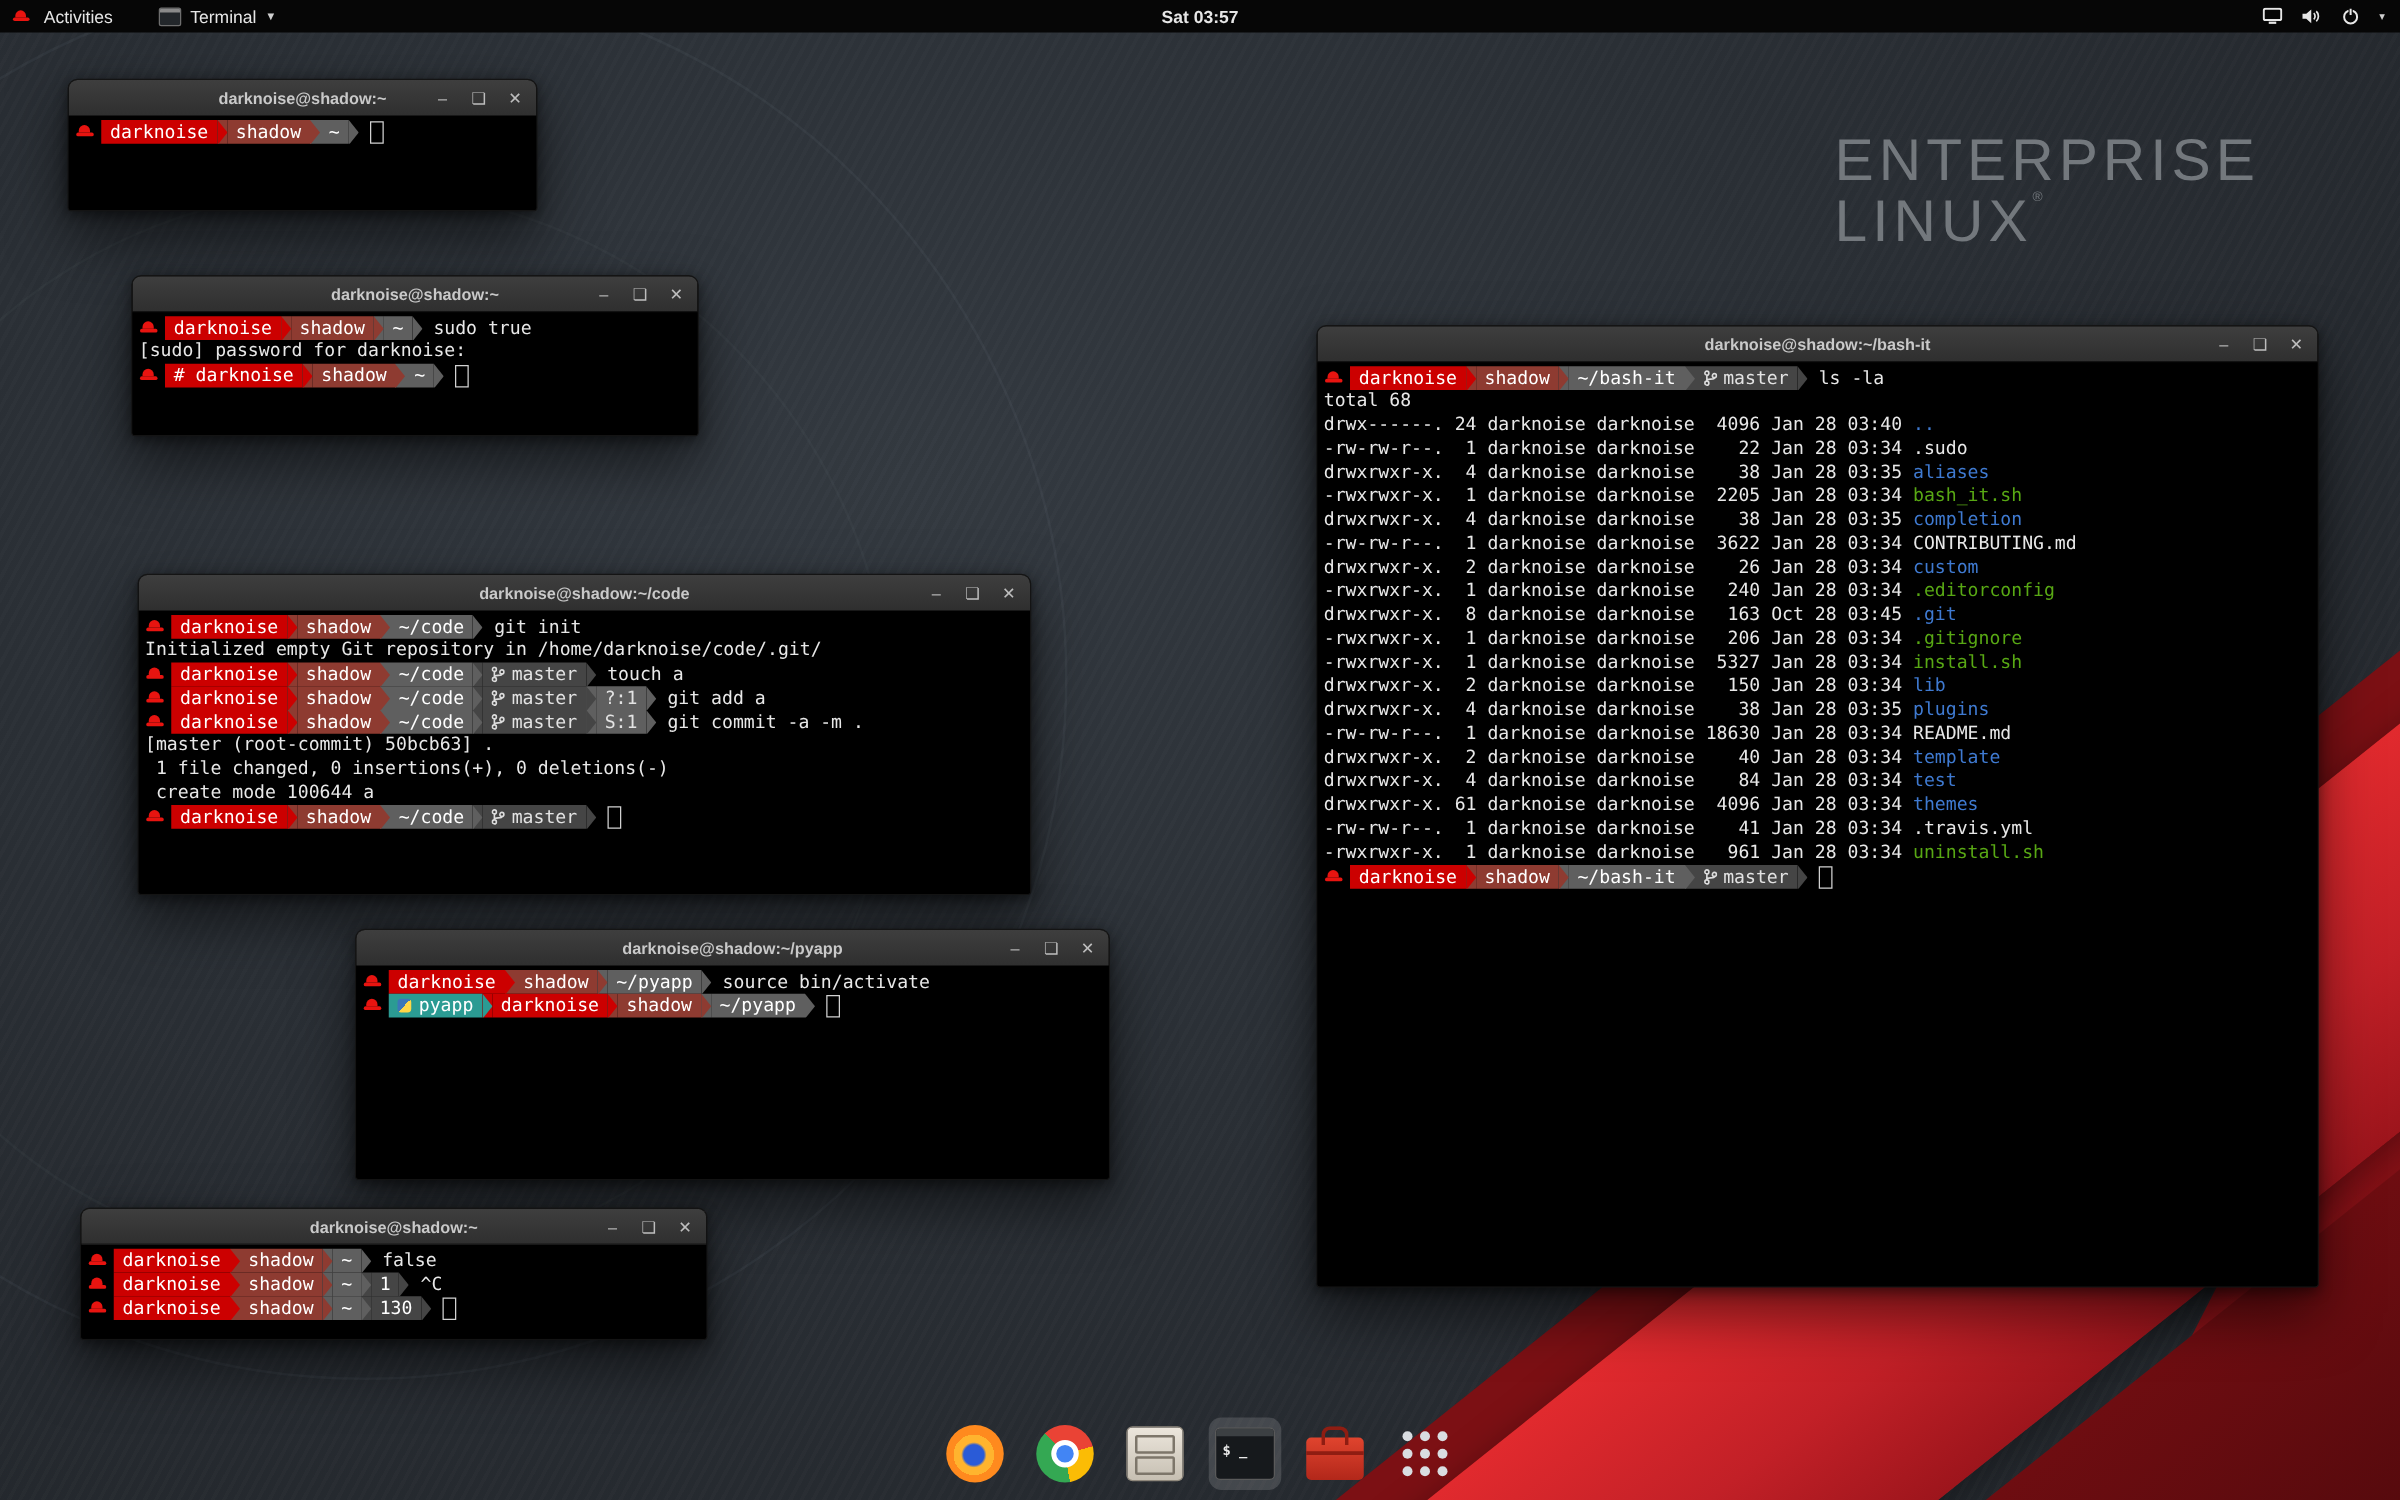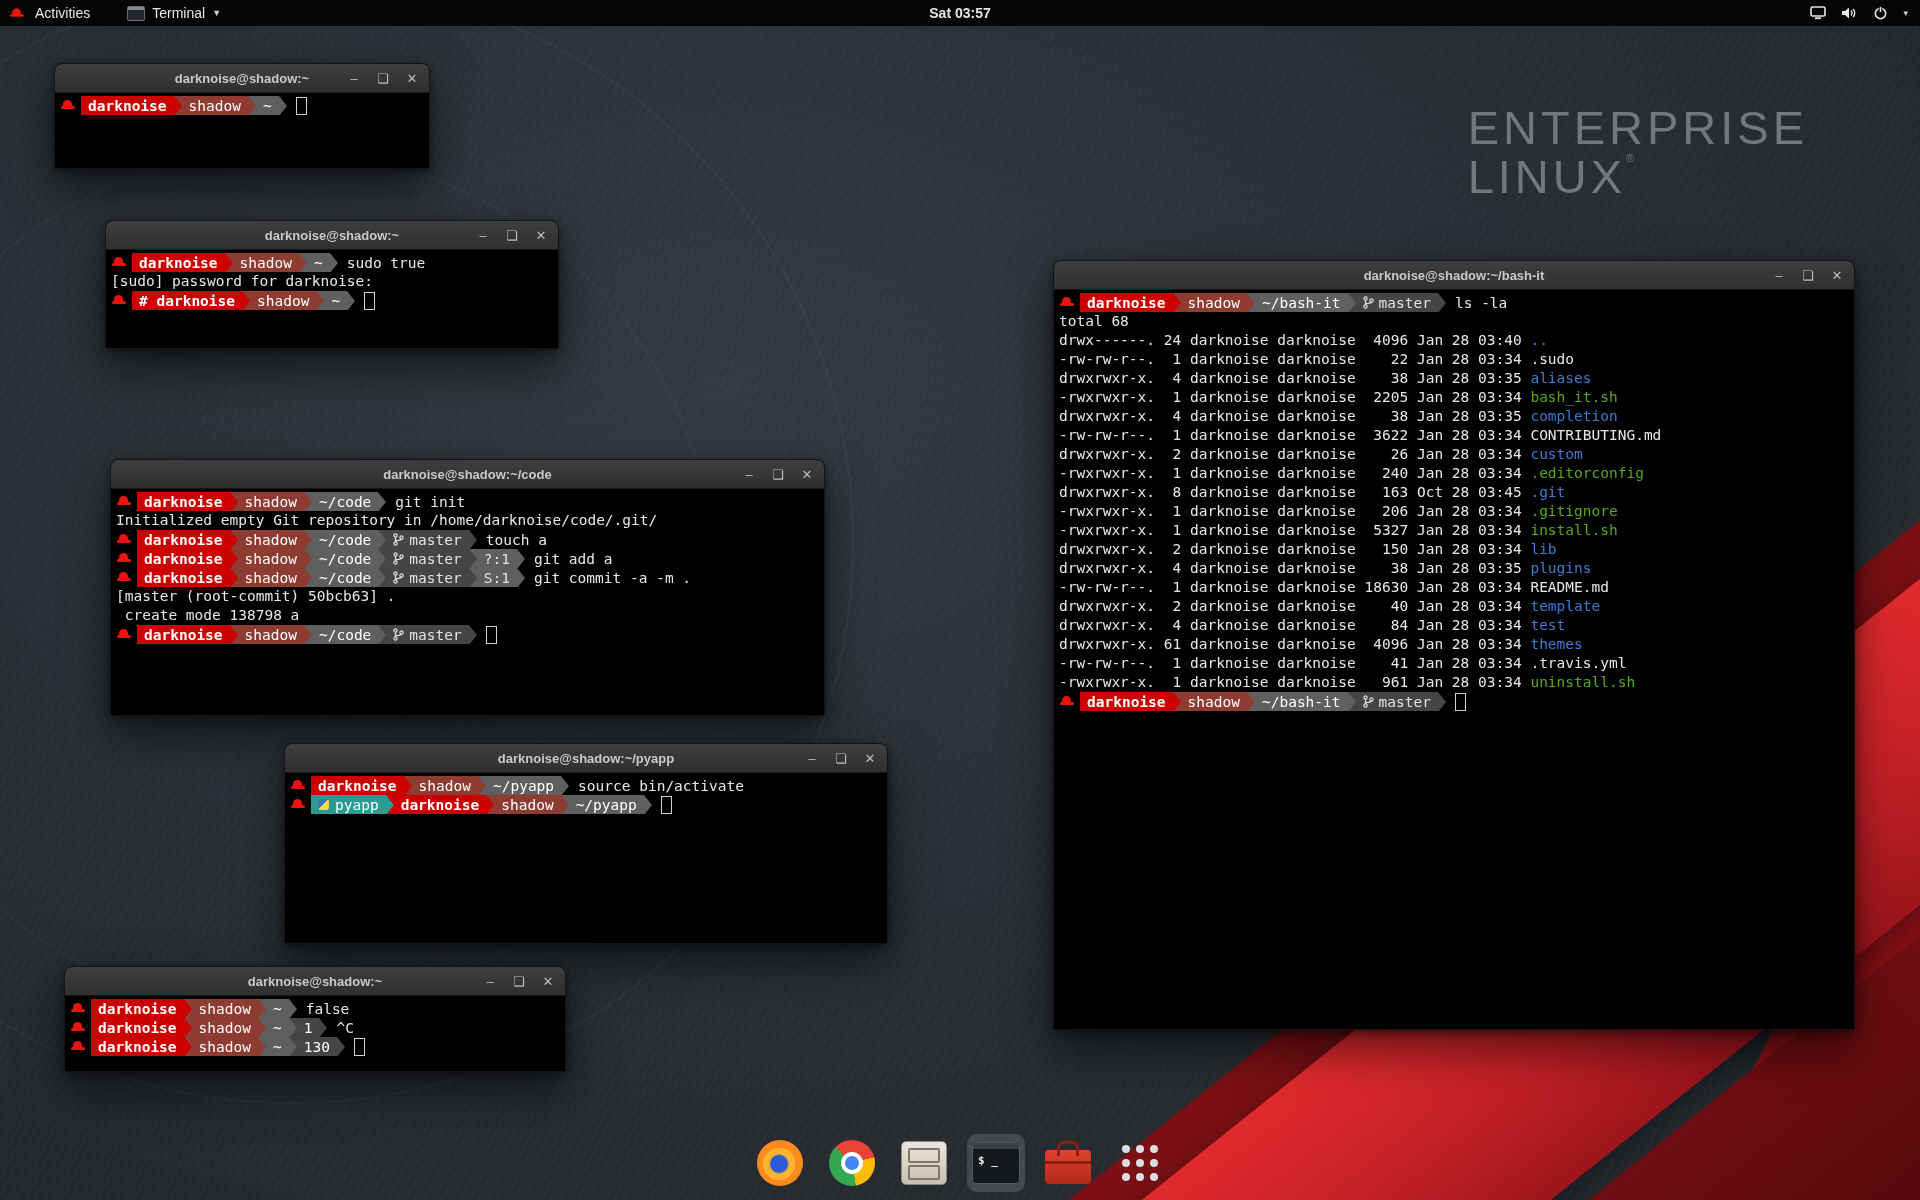--- a/index.html
+++ b/index.html
@@ -63,21 +63,21 @@
   .w3{left:110px;top:459px;width:713px;height:255px;}
   .w4{left:284px;top:743px;width:602px;height:199px;}
   .w5{left:64px;top:966px;width:500px;height:104px;}
   .w6{left:1053px;top:260px;width:800px;height:768px;z-index:12;}
 
   
   .tline{display:flex;align-items:center;height:19px;white-space:pre;}
   .tline.textline{display:block;line-height:19px;}
   .tline .hat-icon{margin:0 6px 0 1px;}
   .seg{display:inline-flex;align-items:center;height:19px;padding:0 7px;color:#ffffff;flex:none;}
-  .seg.user{font-weight:700;}
+  .seg.user{font-weight:400;}
   .seg.git,.seg.gitstat{color:#e3e3e3;}
   .arw{width:8px;height:19px;overflow:hidden;flex:none;}
   .tri{display:block;width:0;height:0;border-top:10px solid transparent;border-bottom:10px solid transparent;border-left:8px solid transparent;margin-top:-0.5px;}
   .cmd{margin-left:9px;color:#e8e8e8;}
   .cursor{width:9px;height:16px;border:1px solid #d2d2d2;margin-left:9px;flex:none;}
   .py-icon{width:11px;height:11px;border-radius:3px;margin-right:6px;flex:none;
     background:linear-gradient(135deg,#3a76b8 50%,#ffd747 50%);}
   .branch-icon{display:inline-flex;margin-right:5px;}
   .fn-dir{color:#3f7ad1;}
   .fn-exec{color:#58a814;}
@@ -213,21 +213,22 @@
             </svg></span>master</span><span class="arw" style="background: rgb(95, 95, 95);"><span class="tri" style="border-left-color: rgb(69, 69, 69);"></span></span><span class="seg gitstat" style="background: rgb(95, 95, 95);">?:1</span><span class="arw" style="background: transparent;"><span class="tri" style="border-left-color: rgb(95, 95, 95);"></span></span><span class="cmd">git add a</span></div>
       <div class="tline"><span class="hat-icon"></span><span class="seg user" style="background: rgb(204, 0, 0);">darknoise</span><span class="arw" style="background: rgb(142, 59, 49);"><span class="tri" style="border-left-color: rgb(204, 0, 0);"></span></span><span class="seg host" style="background: rgb(142, 59, 49);">shadow</span><span class="arw" style="background: rgb(95, 95, 95);"><span class="tri" style="border-left-color: rgb(142, 59, 49);"></span></span><span class="seg path" style="background: rgb(95, 95, 95);">~/code</span><span class="arw" style="background: rgb(69, 69, 69);"><span class="tri" style="border-left-color: rgb(95, 95, 95);"></span></span><span class="seg git" style="background: rgb(69, 69, 69);"><span class="branch-icon"><svg width="11" height="13" viewBox="0 0 11 13">
               <g fill="none" stroke="#ddd" stroke-width="1.3">
                 <circle cx="2.5" cy="2.5" r="1.6"></circle>
                 <circle cx="2.5" cy="10.5" r="1.6"></circle>
                 <circle cx="8.5" cy="4.5" r="1.6"></circle>
                 <path d="M2.5 4.1 L2.5 8.9 M8.5 6.1 C8.5 8.3, 2.5 6.3, 2.5 8.6"></path>
               </g>
             </svg></span>master</span><span class="arw" style="background: rgb(95, 95, 95);"><span class="tri" style="border-left-color: rgb(69, 69, 69);"></span></span><span class="seg gitstat" style="background: rgb(95, 95, 95);">S:1</span><span class="arw" style="background: transparent;"><span class="tri" style="border-left-color: rgb(95, 95, 95);"></span></span><span class="cmd">git commit -a -m .</span></div>
       <div class="tline textline">[master (root-commit) 50bcb63] .</div>
-      <div class="tline textline"> create mode 138798 a</div>
+      <div class="tline textline"> 1 file changed, 0 insertions(+), 0 deletions(-)</div>
+      <div class="tline textline"> create mode 100644 a</div>
       <div class="tline"><span class="hat-icon"></span><span class="seg user" style="background: rgb(204, 0, 0);">darknoise</span><span class="arw" style="background: rgb(142, 59, 49);"><span class="tri" style="border-left-color: rgb(204, 0, 0);"></span></span><span class="seg host" style="background: rgb(142, 59, 49);">shadow</span><span class="arw" style="background: rgb(95, 95, 95);"><span class="tri" style="border-left-color: rgb(142, 59, 49);"></span></span><span class="seg path" style="background: rgb(95, 95, 95);">~/code</span><span class="arw" style="background: rgb(69, 69, 69);"><span class="tri" style="border-left-color: rgb(95, 95, 95);"></span></span><span class="seg git" style="background: rgb(69, 69, 69);"><span class="branch-icon"><svg width="11" height="13" viewBox="0 0 11 13">
               <g fill="none" stroke="#ddd" stroke-width="1.3">
                 <circle cx="2.5" cy="2.5" r="1.6"></circle>
                 <circle cx="2.5" cy="10.5" r="1.6"></circle>
                 <circle cx="8.5" cy="4.5" r="1.6"></circle>
                 <path d="M2.5 4.1 L2.5 8.9 M8.5 6.1 C8.5 8.3, 2.5 6.3, 2.5 8.6"></path>
               </g>
             </svg></span>master</span><span class="arw" style="background: transparent;"><span class="tri" style="border-left-color: rgb(69, 69, 69);"></span></span><span class="cursor"></span></div>
     </div>
 </div>

